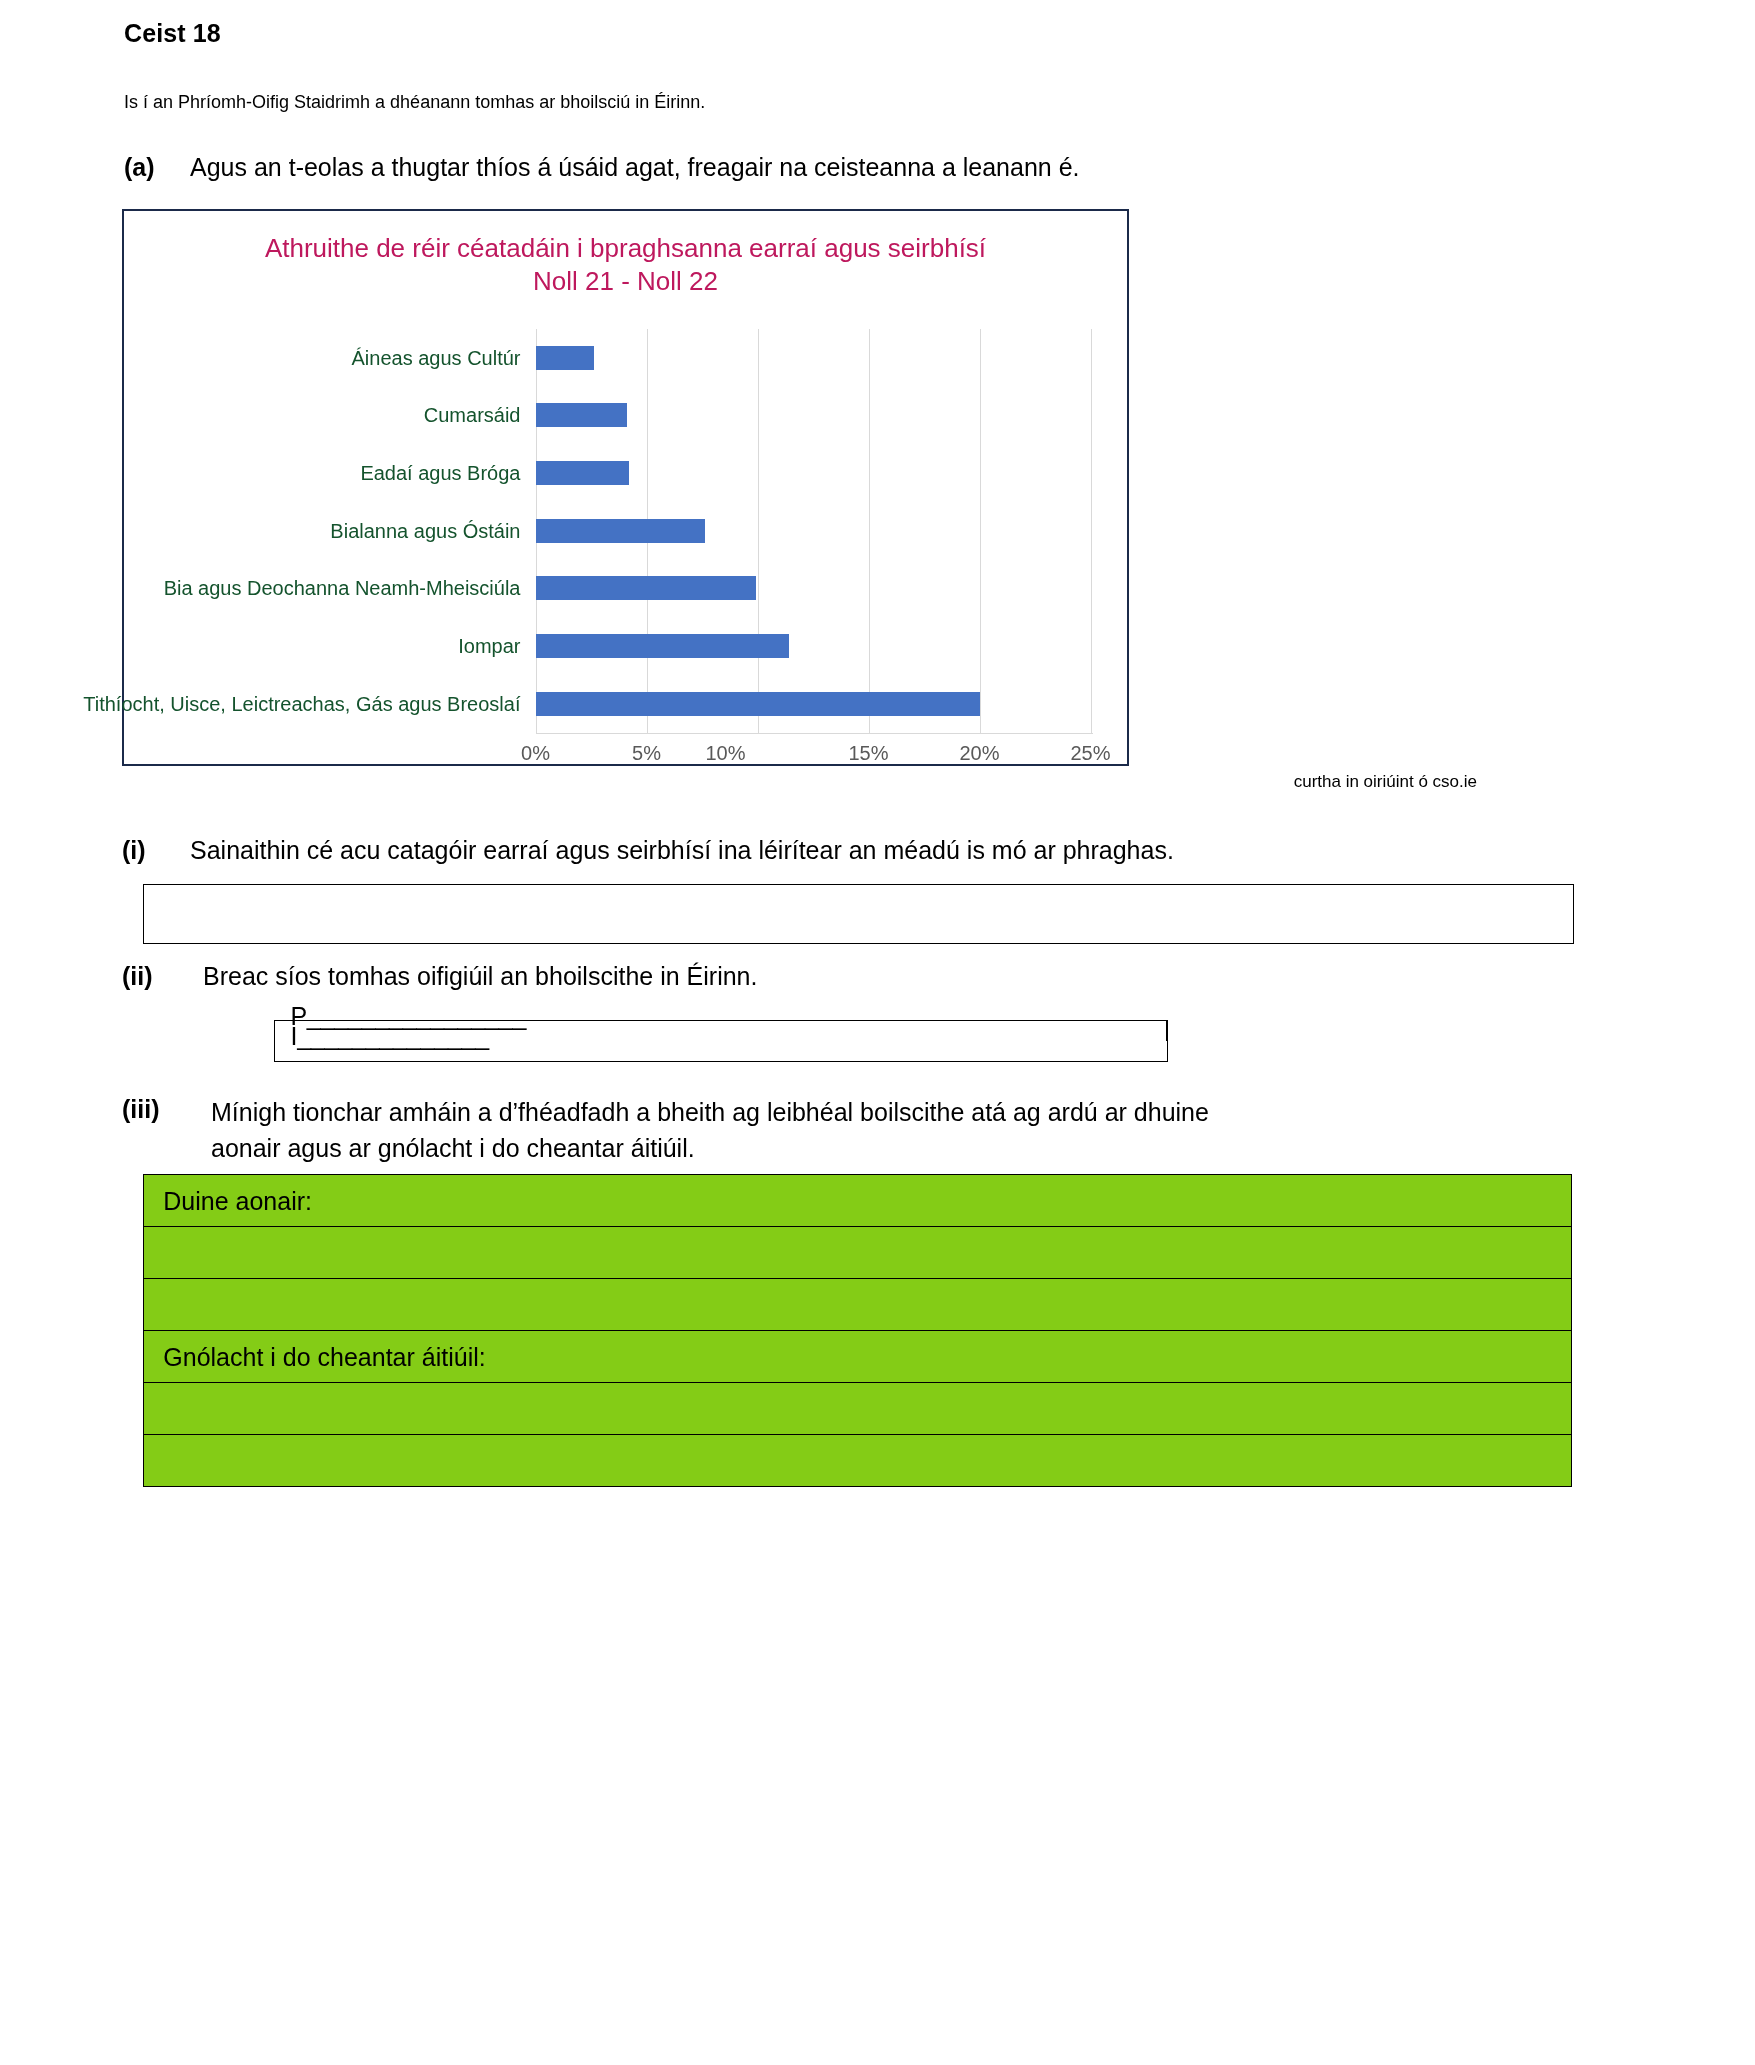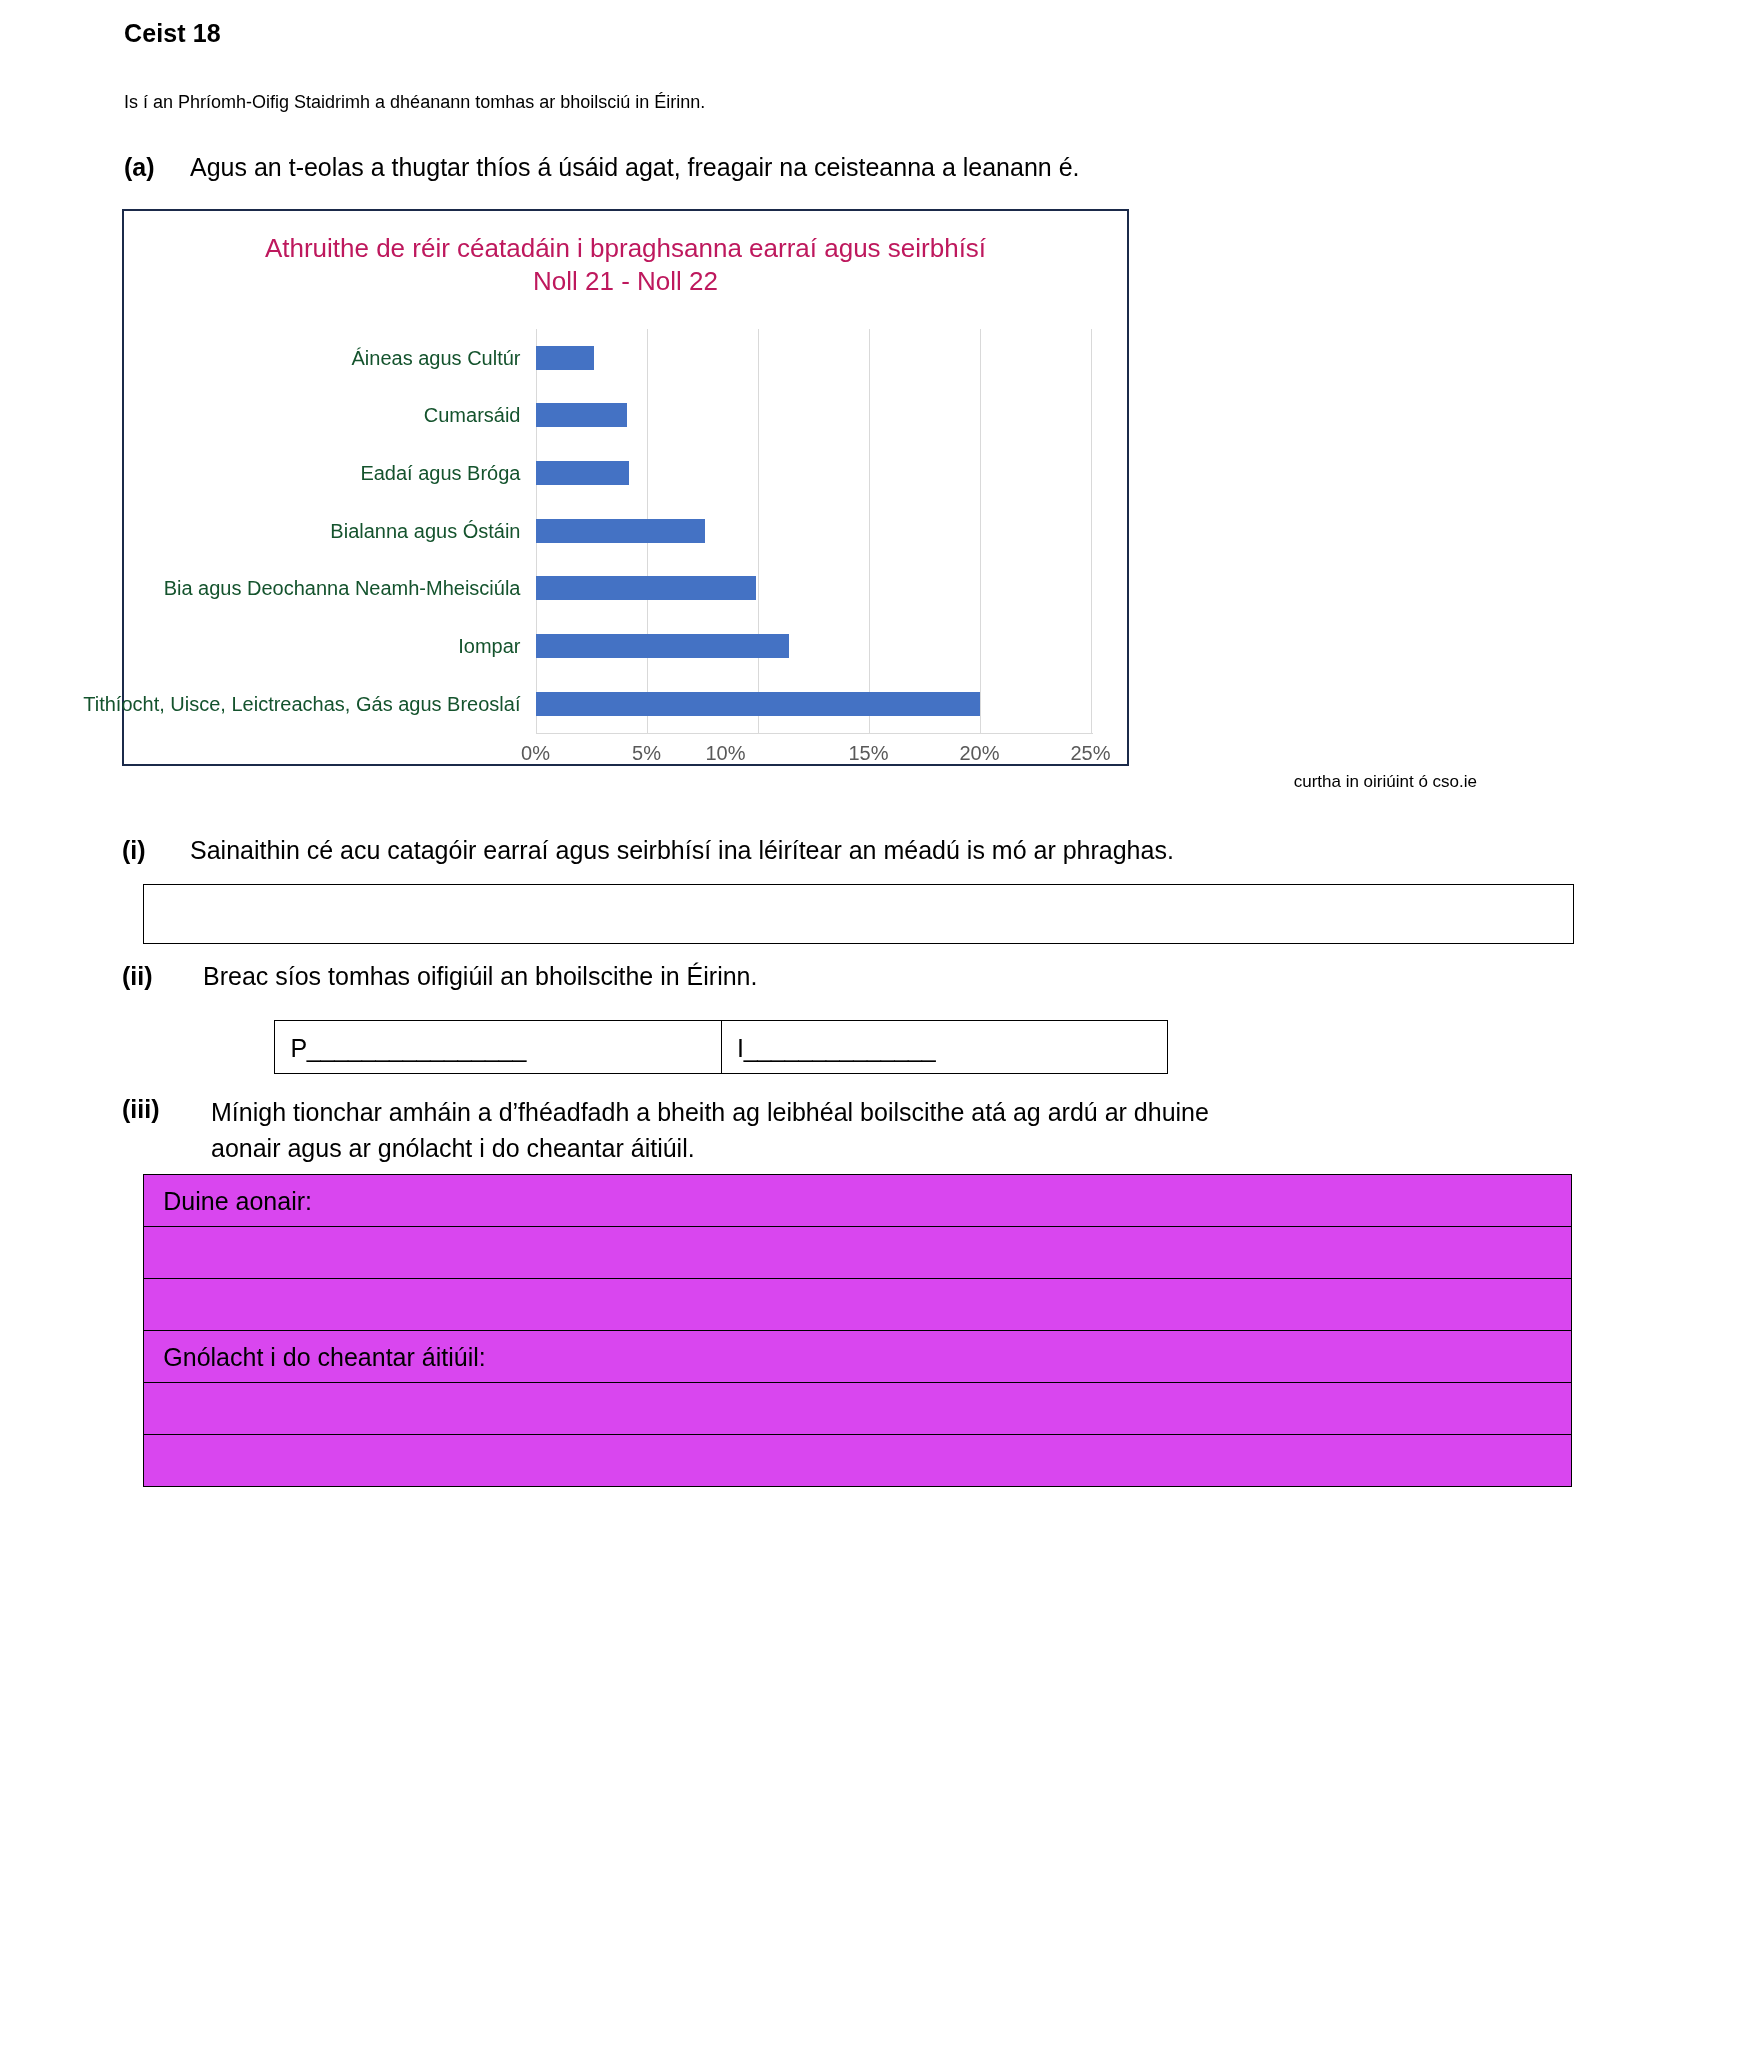--- a/index.html
+++ b/index.html
@@ -193,21 +193,21 @@
     left: 15.4px;
     bottom: 9.7px;
     white-space: nowrap;
     letter-spacing: -0.2px;
   }
 
   .lined-table {
     position: absolute;
     box-sizing: border-box;
     border: 1.9px solid #000000;
-    background: #d946ef;
+    background: #84cc16;
     text-decoration: underline;
   }
   .lined-row {
     box-sizing: border-box;
     border-bottom: 1.9px solid #000000;
     position: relative;
   }
   .lined-row:last-child { border-bottom: none; }
   .lined-row .row-text {
     position: absolute;
@@ -283,21 +283,21 @@
     <span class="part-text">Sainaithin cé acu catagóir earraí agus seirbhísí ina léirítear an méadú is mó ar phraghas.</span>
   </div>
 
   <div class="answer-box" style="left:143px; top:884px; width:1431px; height:60px;"></div>
 
   <div class="part-row" style="left:122px; top:962px; width:1545px;">
     <span class="part-label" style="width:81px;">(ii)</span>
     <span class="part-text">Breac síos tomhas oifigiúil an bhoilscithe in Éirinn.</span>
   </div>
 
-  <div class="split-table" style="left:274px; top:1020px; width:894px; height:54px;">
+  <div class="split-table" style="left:274px; top:1020px; width:894px; height:42px;flex-direction:column;">
     <div class="split-cell">
       <span class="cell-text">P________________</span>
     </div>
     <div class="split-cell">
       <span class="cell-text">I______________</span>
     </div>
   </div>
 
   <div class="part-row" style="left:122px; top:1095px; width:1545px;">
     <span class="part-label" style="width:89px;">(iii)</span>

